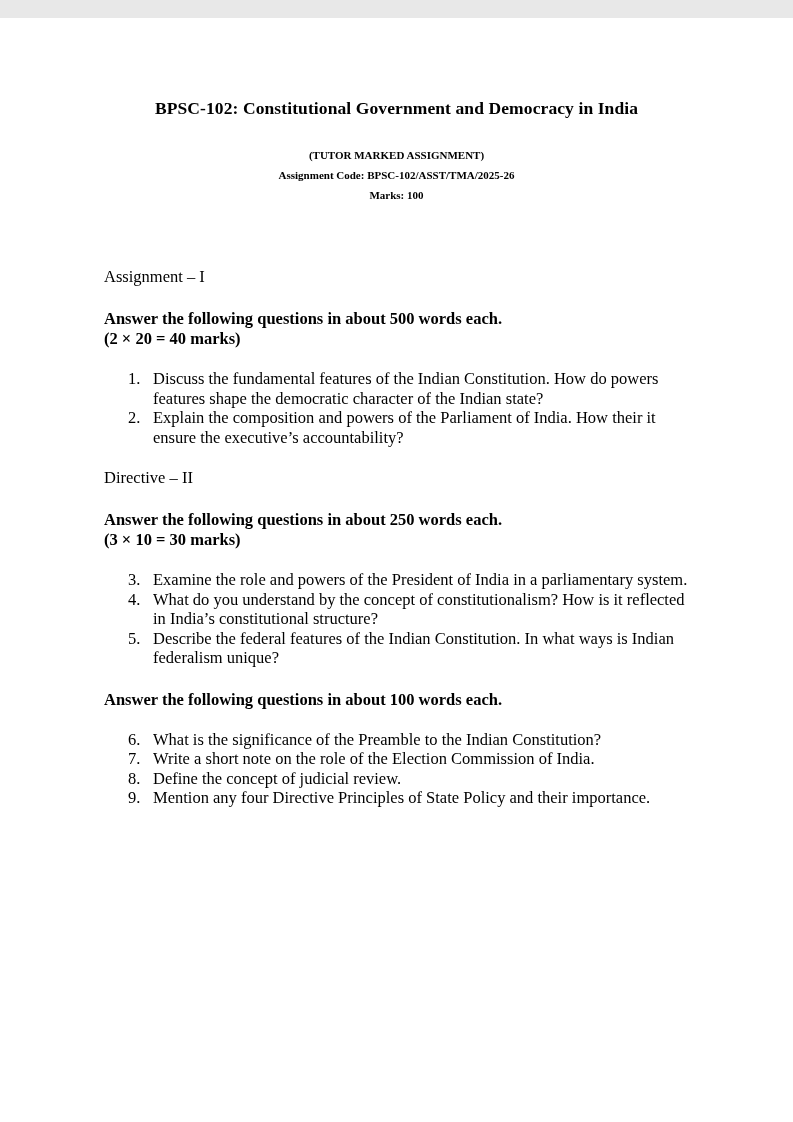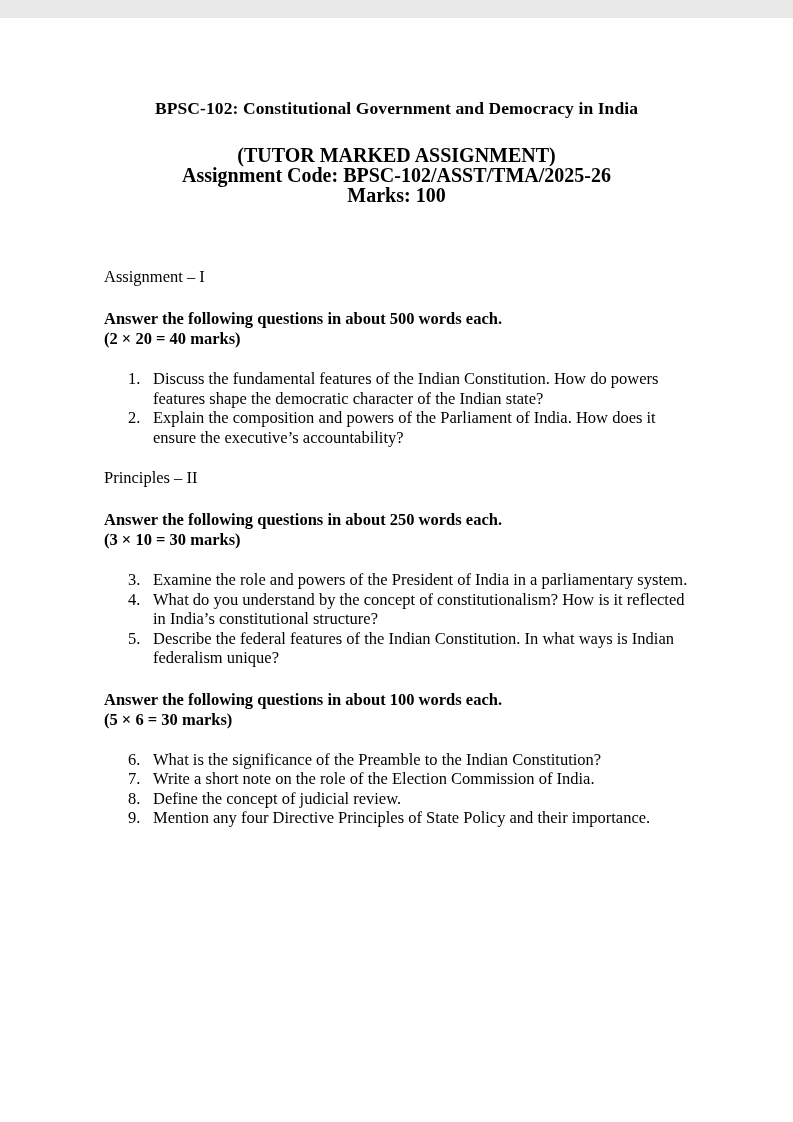--- a/index.html
+++ b/index.html
@@ -16,21 +16,21 @@
   }
   header { padding-top: 80px; text-align: center; }
   .doc-title {
     font-size: 17.5px;
     font-weight: bold;
     margin: 0;
     letter-spacing: 0.1px;
   }
   .subhead {
     margin-top: 26px;
-    font-size: 20px;
+    font-size: 11px;
     font-weight: bold;
     line-height: 20px;
   }
   .subhead p { margin: 0; }
   main {
     margin: 62px 104px 0 104px;
     font-size: 16.5px;
   }
   section + section { margin-top: 21px; }
   .section-heading {
@@ -78,27 +78,27 @@
         <p>Answer the following questions in about 500 words each.</p>
         <p>(2 × 20 = 40 marks)</p>
       </div>
       <ol class="questions">
         <li class="question">
           <span class="qnum">1.</span>
           <span class="qtext">Discuss the fundamental features of the Indian Constitution. How do powers features shape the democratic character of the Indian state?</span>
         </li>
         <li class="question">
           <span class="qnum">2.</span>
-          <span class="qtext">Explain the composition and powers of the Parliament of India. How does it ensure the executive’s accountability?</span>
+          <span class="qtext">Explain the composition and powers of the Parliament of India. How their it ensure the executive’s accountability?</span>
         </li>
       </ol>
     </section>
 
     <section>
-      <h2 class="section-heading">Principles – II</h2>
+      <h2 class="section-heading">Directive – II</h2>
       <div class="instr-block">
         <p>Answer the following questions in about 250 words each.</p>
         <p>(3 × 10 = 30 marks)</p>
       </div>
       <ol class="questions">
         <li class="question">
           <span class="qnum">3.</span>
           <span class="qtext">Examine the role and powers of the President of India in a parliamentary system.</span>
         </li>
         <li class="question">
@@ -108,21 +108,20 @@
         <li class="question">
           <span class="qnum">5.</span>
           <span class="qtext">Describe the federal features of the Indian Constitution. In what ways is Indian federalism unique?</span>
         </li>
       </ol>
     </section>
 
     <section>
       <div class="instr-block">
         <p>Answer the following questions in about 100 words each.</p>
-        <p>(5 × 6 = 30 marks)</p>
       </div>
       <ol class="questions">
         <li class="question">
           <span class="qnum">6.</span>
           <span class="qtext">What is the significance of the Preamble to the Indian Constitution?</span>
         </li>
         <li class="question">
           <span class="qnum">7.</span>
           <span class="qtext">Write a short note on the role of the Election Commission of India.</span>
         </li>

